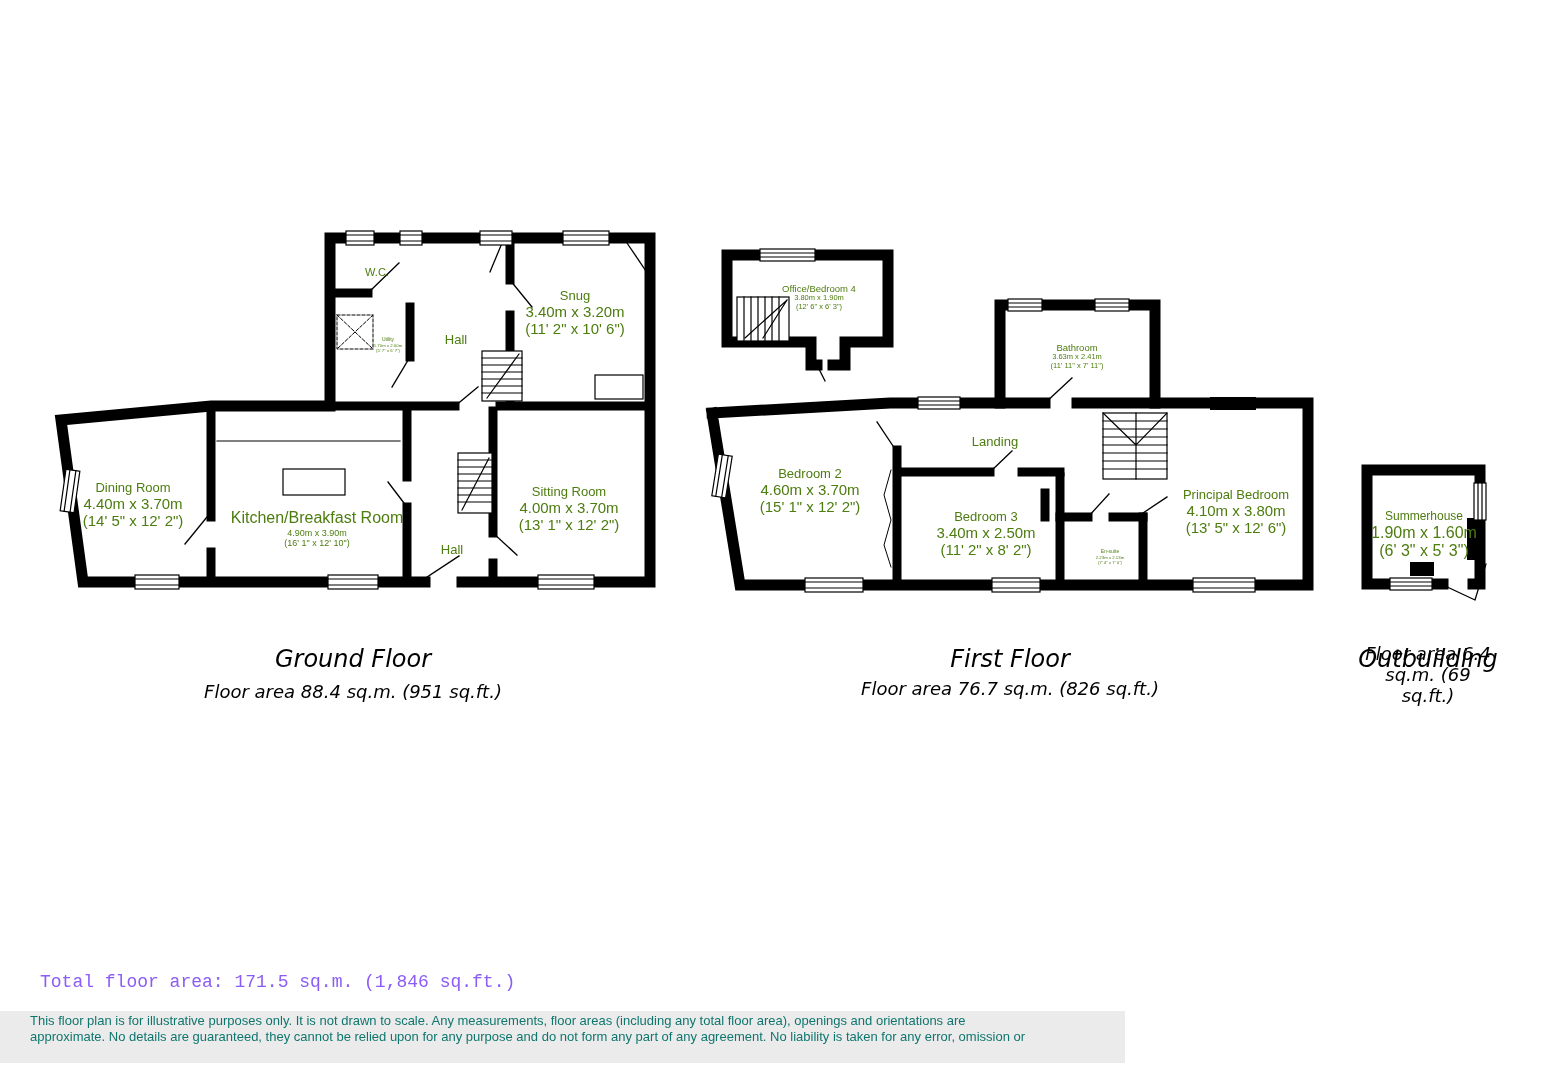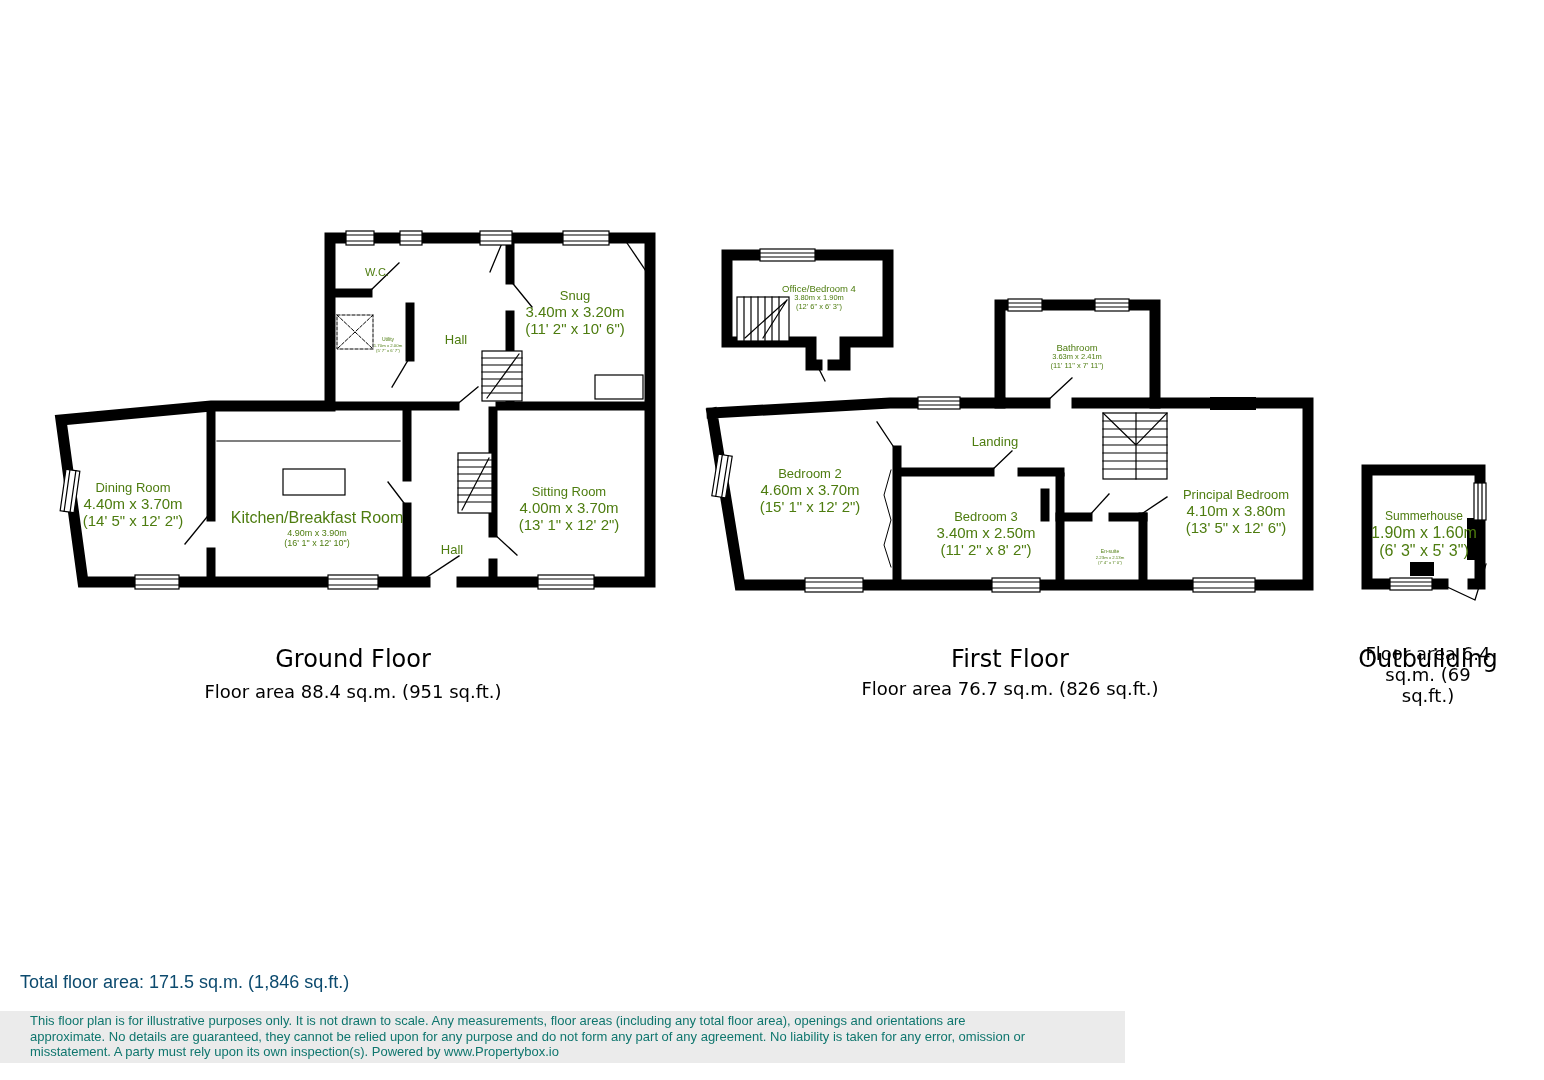--- a/index.html
+++ b/index.html
@@ -9,25 +9,25 @@
   .room-label{position:absolute;transform:translate(-50%,-50%);text-align:center;
               line-height:1.16;white-space:nowrap;color:#4d7c0f;}
   .rname{font-size:13px;}
   .rdim{font-size:15px;}
   .wc .rname{font-size:11px;}
   .kitchen .rname{font-size:16px;} .kitchen .rdim{font-size:9px;}
   .small .rname{font-size:9.5px;} .small .rdim{font-size:7.5px;}
   .tiny .rname{font-size:5px;} .tiny .rdim{font-size:4.3px;}
   .summer .rname{font-size:12px;} .summer .rdim{font-size:16px;}
   .floor-caption{position:absolute;transform:translateX(-50%);text-align:center;
-                 font-family:"DejaVu Sans",sans-serif;color:#000;}
+                 font-family:"DejaVu Sans",sans-serif;color:#000;font-style:italic;}
   .cap-title{font-size:24px;}
   .cap-area{font-size:18px;}
-  #total-area{position:absolute;left:20px;top:972px;font-family:Liberation Sans, sans-serif;
-              font-size:18px;color:#0c4a6e;}
+  #total-area{position:absolute;left:40px;top:972px;font-family:Liberation Mono, monospace;
+              font-size:18px;color:#8b5cf6;}
   #disclaimer-band{position:absolute;left:0;top:1011px;width:1125px;height:52px;
                    background:#ebebeb;}
   #disclaimer{position:absolute;left:30px;top:1013px;width:1100px;
               font-size:13px;line-height:15.5px;color:#0f766e;}
 </style>
 </head>
 <body>
 
 <div id="canvas">
 
@@ -295,16 +295,15 @@
 
   <div class="floor-caption cap-title" style="left:1428px;top:645px">Outbuilding</div>
   <div class="floor-caption cap-area" style="left:1428px;top:643px;width:130px">Floor area 6.4 sq.m. (69 sq.ft.)</div>
 
   <div id="total-area">Total floor area: 171.5 sq.m. (1,846 sq.ft.)</div>
 
   <div id="disclaimer-band"></div>
   <div id="disclaimer">
     <div>This floor plan is for illustrative purposes only. It is not drawn to scale. Any measurements, floor areas (including any total floor area), openings and orientations are</div>
     <div>approximate. No details are guaranteed, they cannot be relied upon for any purpose and do not form any part of any agreement. No liability is taken for any error, omission or</div>
-    <div>misstatement. A party must rely upon its own inspection(s). Powered by www.Propertybox.io</div>
   </div>
 
 </div>
 
 </body></html>

